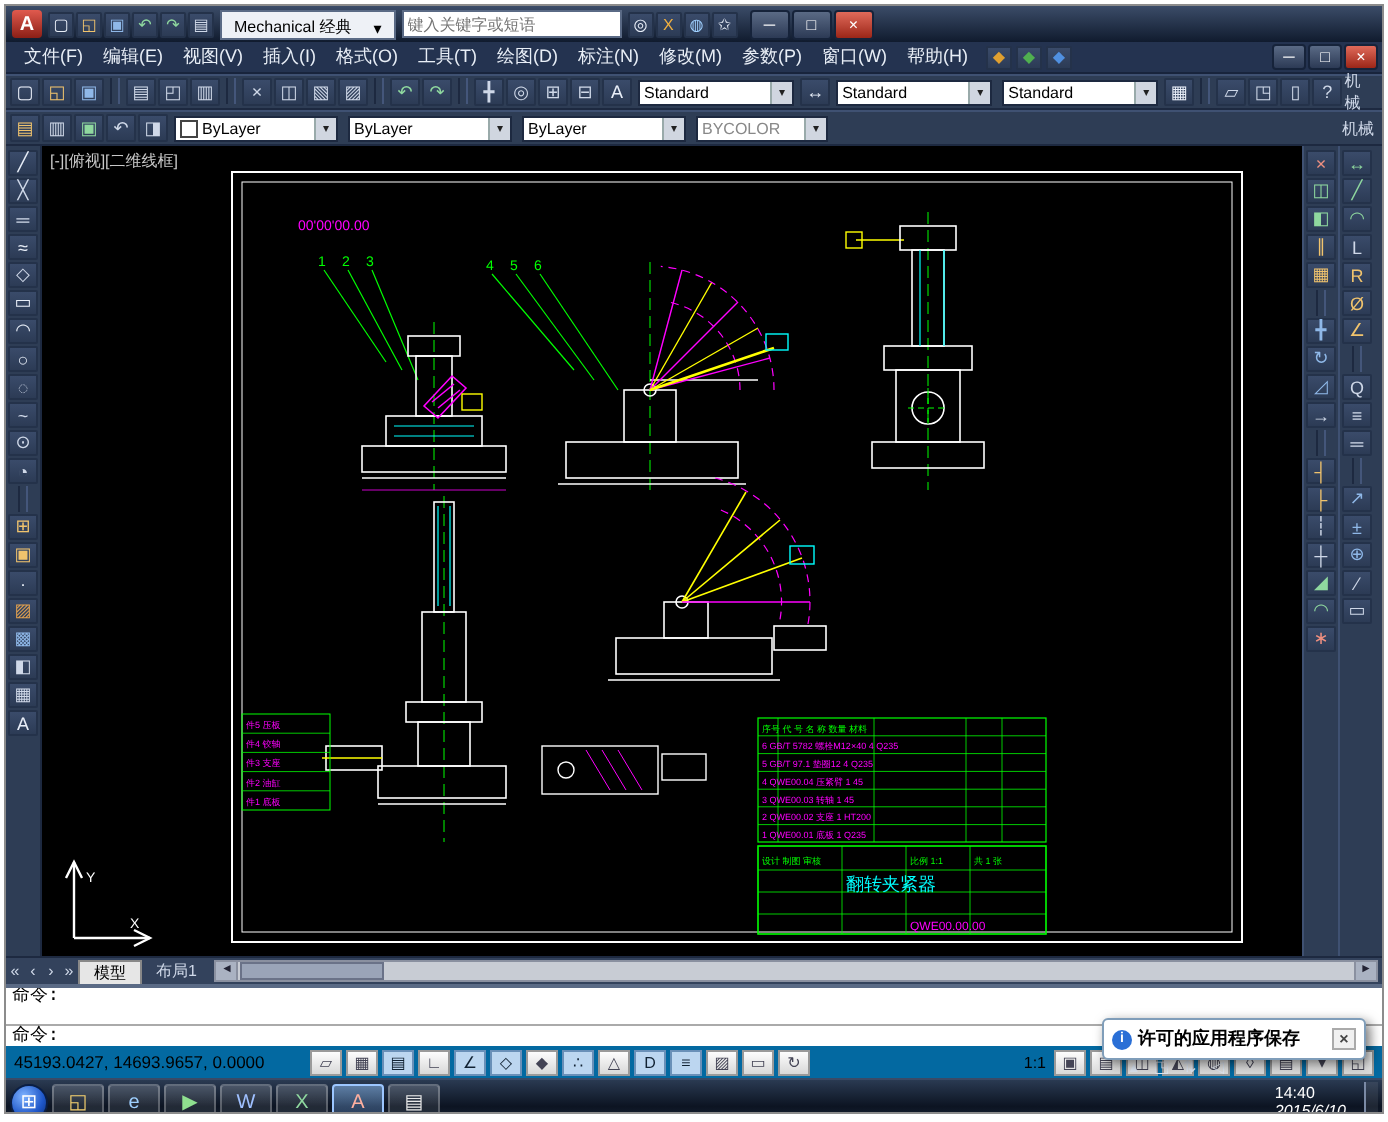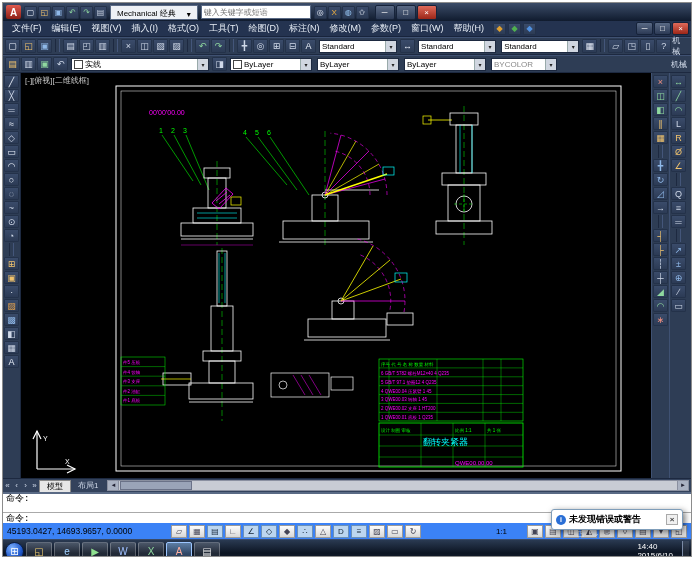--- a/index.html
+++ b/index.html
@@ -54,21 +54,21 @@
   .harrow{position:absolute;top:0;width:10px;height:9px;background:#aab2c2;color:#223;font-size:6px;text-align:center;line-height:9px;}
   .harrow.left{left:0;border-right:1px solid #8a90a0;}
   .harrow.right{right:0;border-left:1px solid #8a90a0;}
   .hthumb{position:absolute;left:12px;top:0;width:72px;height:9px;background:#9aa4b8;border:1px solid #6a7288;box-sizing:border-box;}
   
   .cmd{height:30px;background:#fff;border-top:2px solid #5a6a85;font-family:"DejaVu Sans Mono","Liberation Mono",monospace;font-size:9px;color:#000;box-sizing:border-box;}
   .cmdhist{height:18px;border-bottom:1px solid #aaa;padding:0 3px;overflow:hidden;}
   .cmdline{line-height:9px;white-space:nowrap;}
   .cmdprompt{height:10px;line-height:10px;padding:0 3px;}
   
-  .status{height:17px;background:#3b82f6;border-top:1px solid #fff;display:flex;align-items:center;font-size:8.5px;color:#000;padding:0 4px;gap:18px;box-sizing:border-box;}
+  .status{height:17px;background:#0369a1;border-top:1px solid #fff;display:flex;align-items:center;font-size:8.5px;color:#000;padding:0 4px;gap:2px;box-sizing:border-box;}
   .coords{width:146px;white-space:nowrap;}
   .stbtn{width:16px;height:13px;border:1px solid #9a9a9a;background:linear-gradient(#fdfdfd,#d8d8d8);display:inline-flex;align-items:center;justify-content:center;font-size:8px;color:#445;box-sizing:border-box;}
   .stbtn.on{background:#bcd6f0;border-color:#6a90b8;color:#123;}
   .stspacer{flex:1;}
   .scalelabel{font-size:8px;padding:0 2px;}
   
   .taskbar{height:23px;background:linear-gradient(#2a3a52,#0c1422 60%,#1a2436);display:flex;align-items:center;padding:0 2px;gap:2px;border-top:1px solid #3a4a66;box-sizing:border-box;}
   .orb{width:19px;height:19px;border-radius:50%;background:radial-gradient(circle at 35% 30%,#7fb3ff,#1e56c8 60%,#0a2a6a);display:flex;align-items:center;justify-content:center;color:#fff;font-size:10px;border:1px solid #0a1e44;box-sizing:border-box;}
   .tbapp{width:26px;height:19px;border:1px solid rgba(255,255,255,.25);border-radius:2px;background:linear-gradient(rgba(255,255,255,.18),rgba(255,255,255,.04));display:inline-flex;align-items:center;justify-content:center;font-size:10px;box-sizing:border-box;}
   .tbapp.on{background:linear-gradient(rgba(150,200,255,.5),rgba(80,130,200,.25));border-color:#9cc6ff;}
@@ -196,25 +196,20 @@
     <span class="rightlabel">机械</span>
   </div>
 
   <div class="tbar">
     <span style="display:flex;gap:1px;">
         <span class="ticon" style="color: rgb(240, 195, 109);">▤</span>
         <span class="ticon" style="color: rgb(207, 216, 232);">▥</span>
         <span class="ticon" style="color: rgb(143, 216, 159);">▣</span>
         <span class="ticon" style="color: rgb(207, 216, 232);">↶</span>
       </span>
-    <span class="combo" style="width:138px;">
-      <span class="swatch" style="background:#fff;"></span>
-      <span>实线</span>
-      <span class="caret">▾</span>
-    </span>
     <span style="display:flex;gap:1px;">
         <span class="ticon" style="color: rgb(207, 216, 232);">◨</span>
       </span>
     <span class="combo" style="width:82px;">
       <span class="swatch" style="background:#fff;"></span>
       <span>ByLayer</span>
       <span class="caret">▾</span>
     </span>
     <span class="combo" style="width:82px;">
       <span>ByLayer</span>
@@ -582,27 +577,27 @@
     <span class="traywrap">
       <span style="display:flex;gap:3px;">
           <span class="trayic" style="color: rgb(223, 232, 245);">▴</span>
           <span class="trayic" style="color: rgb(223, 232, 245);">◳</span>
           <span class="trayic" style="color: rgb(223, 232, 245);">⇅</span>
           <span class="trayic" style="color: rgb(223, 232, 245);">◁</span>
           <span class="trayic" style="color: rgb(223, 232, 245); margin-top: 36px;">CH</span>
         </span>
       <span class="clock">
         <span style="display:block;">14:40</span>
-        <span style="display:block;">2015/6/10</span>
+        <span style="display:block;font-style:italic;">2015/6/10</span>
       </span>
       <span class="showdesk"></span>
     </span>
   </div>
 
   <div class="notif">
     <div class="notifhead">
       <span class="notifi">i</span>
-      <span>未发现错误或警告</span>
+      <span>许可的应用程序保存</span>
       <span class="notifx">×</span>
     </div>
   </div>
 
 </div>
 
 </body></html>

